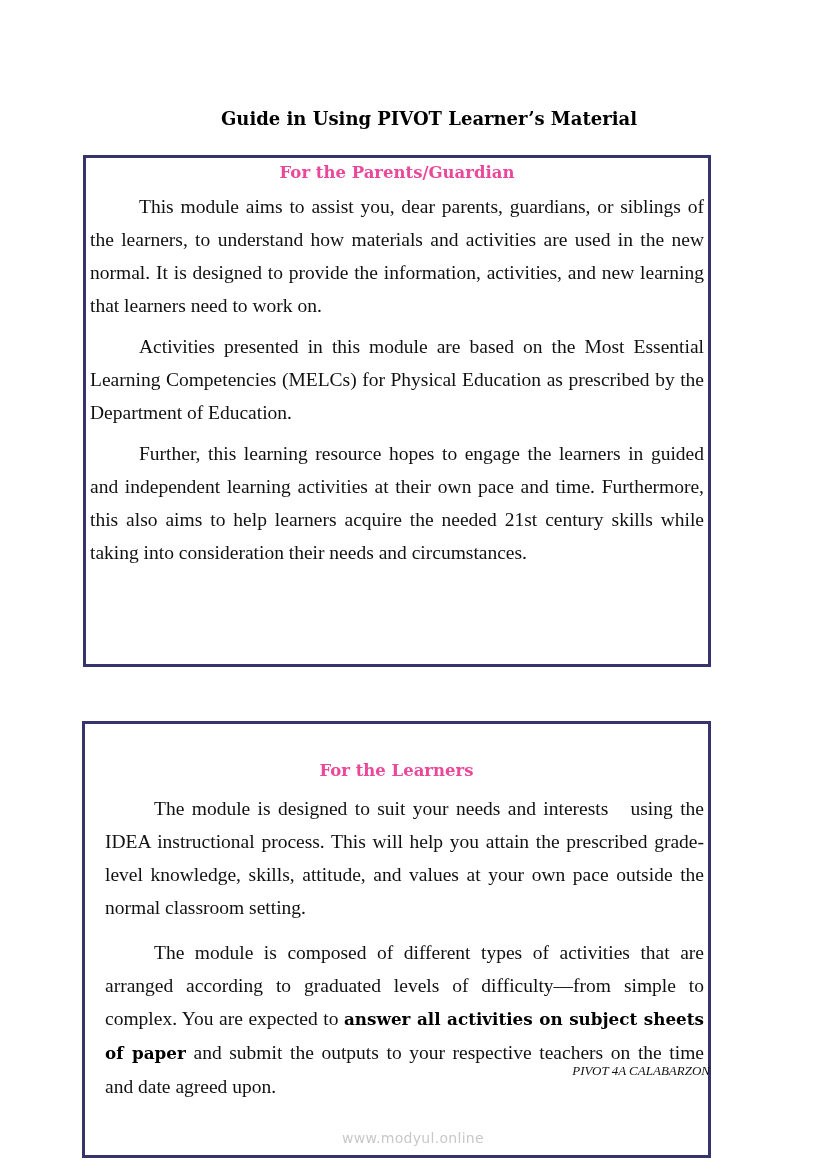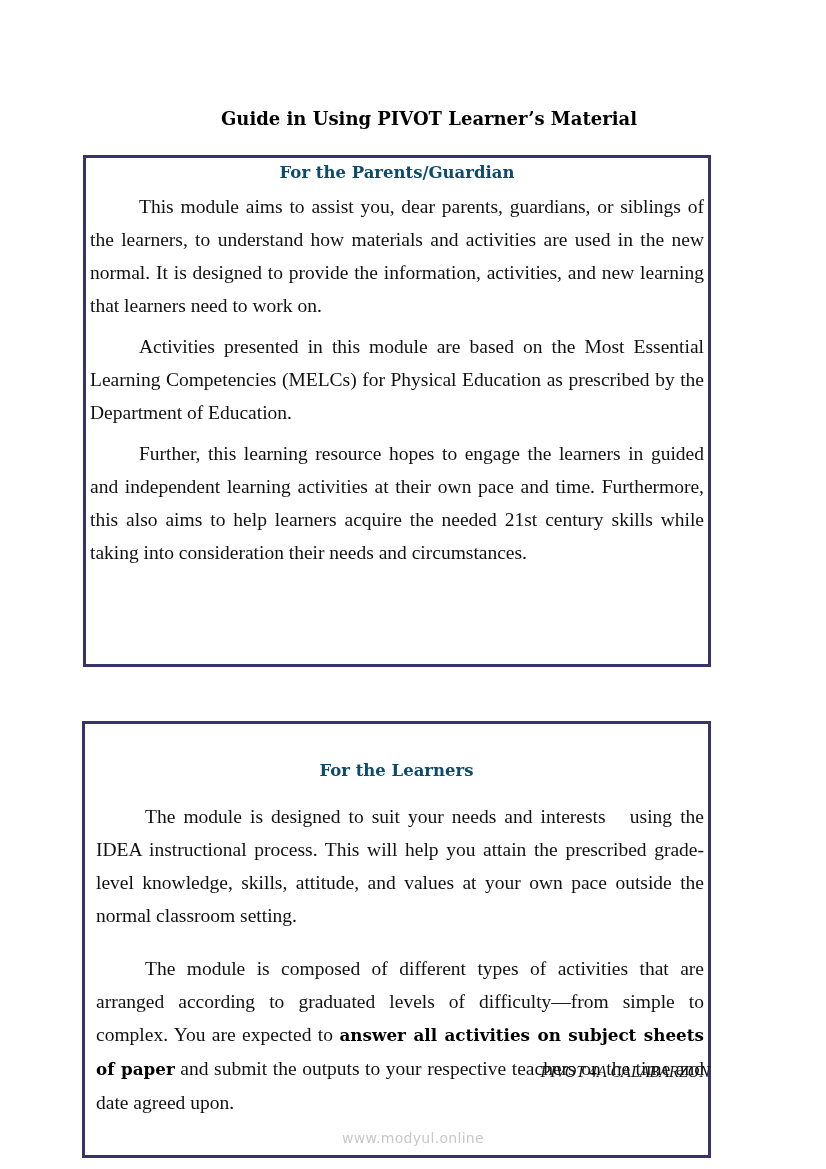--- a/index.html
+++ b/index.html
@@ -12,37 +12,37 @@
       position: absolute; top: 108px; left: 0; width: 858px; text-align: center;
       font-family: "DejaVu Serif", serif; font-weight: bold; font-size: 18px; color: #000;
     }
     .box {
       position: absolute; border: 3px solid #36346a; box-sizing: border-box;
       background: #fff;
     }
     #box1 { left: 83px; top: 155px; width: 628px; height: 512px; }
     #box2 { left: 82px; top: 721px; width: 629px; height: 437px; }
     .box-heading {
-      font-weight: bold; font-size: 16.5px; text-align: center; color: #0c4a6e;
+      font-weight: bold; font-size: 16.5px; text-align: center; color: #ec4899;
       font-family: "DejaVu Serif", serif;
     }
     #box1 .box-heading { margin-top: 5px; }
     #box2 .box-heading { margin-top: 37px; }
     .para {
       font-family: "Liberation Serif", "DejaVu Serif", serif;
       font-size: 19.5px; line-height: 33px; text-align: justify;
       text-align-last: left;
       text-indent: 49px; margin: 0; padding: 0 4px 0 4px; color: #111;
     }
     #box1 .para { margin-top: 8px; }
-    #box2 .para { margin-top: 20px; padding-left: 11px; }
+    #box2 .para { margin-top: 12px; padding-left: 20px; }
     .para b { font-family: "DejaVu Serif", serif; font-size: 16.8px; font-weight: bold; color: #000; }
     .footer-label {
       position: absolute; top: 1063px; right: 116px;
-      font-family: "Liberation Serif", serif; font-style: italic; font-size: 16px; color: #111;
+      font-family: "Liberation Serif", serif; font-style: italic; font-size: 13px; color: #111;
     }
     .watermark {
       position: absolute; top: 1130px; left: 0; width: 826px; text-align: center;
       font-family: "DejaVu Sans", sans-serif; font-size: 14px; color: #c8c8c8; letter-spacing: 0.3px;
     }
   </style>
 </head>
 <body>
 
 <div class="page-title">Guide in Using PIVOT Learner’s Material</div>

